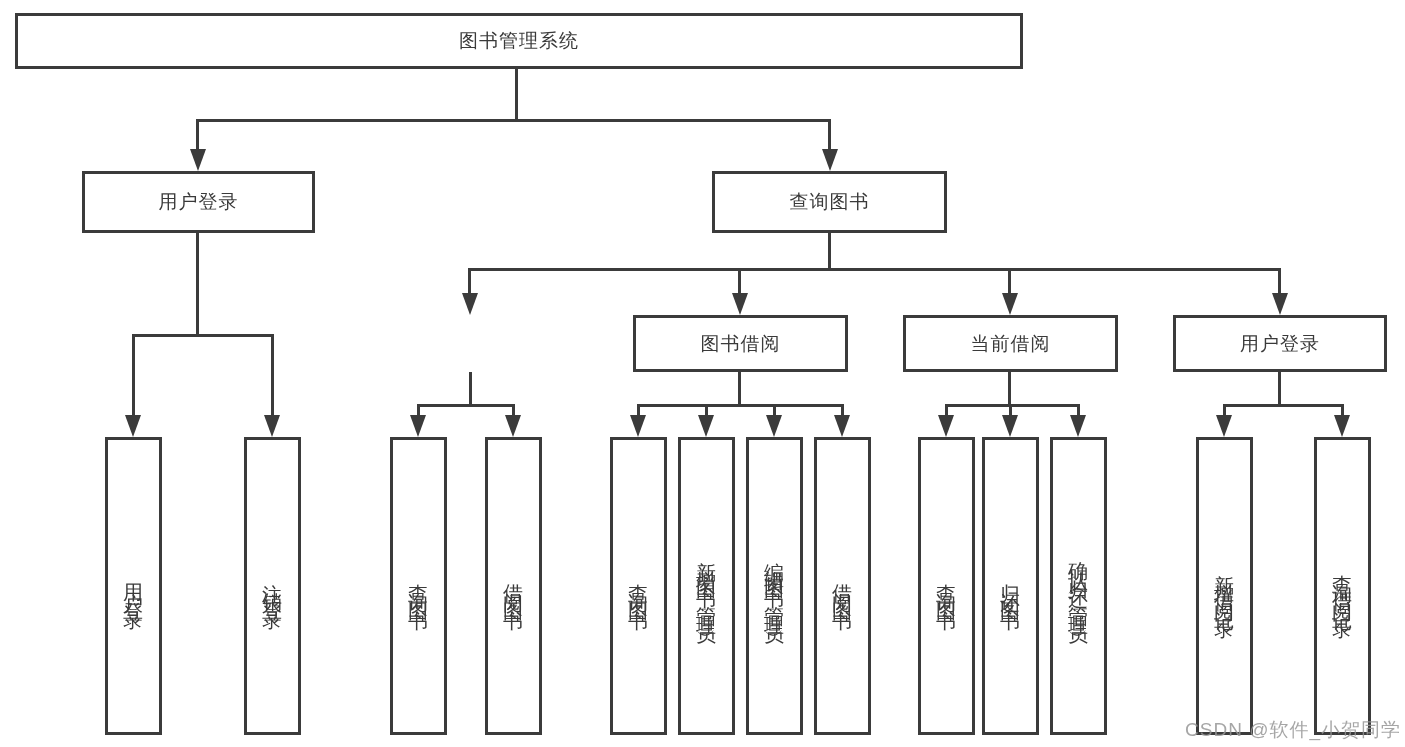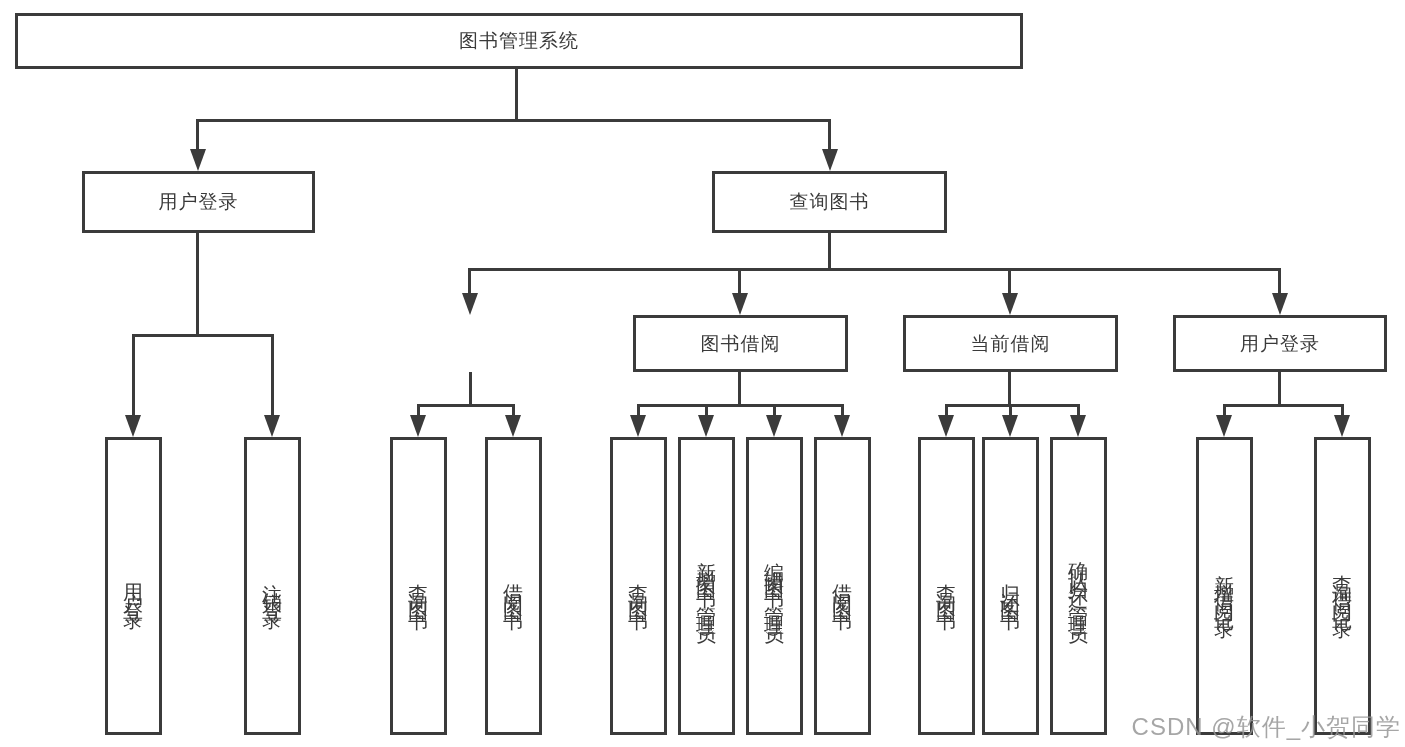--- a/index.html
+++ b/index.html
@@ -49,21 +49,21 @@
     position: absolute; width: 0; height: 0;
     border-left: 8px solid transparent;
     border-right: 8px solid transparent;
     border-top: 22px solid #3b3b3b;
     z-index: 1;
   }
 
   .watermark {
     position: absolute;
     right: 4px; bottom: 4px;
-    font-size: 24px;
+    font-size: 19px;
     color: rgba(150,150,150,0.85);
     letter-spacing: 1px;
     z-index: 3;
     white-space: nowrap;
     margin-left: 44px;
   }
 </style>
 </head>
 <body>
 

